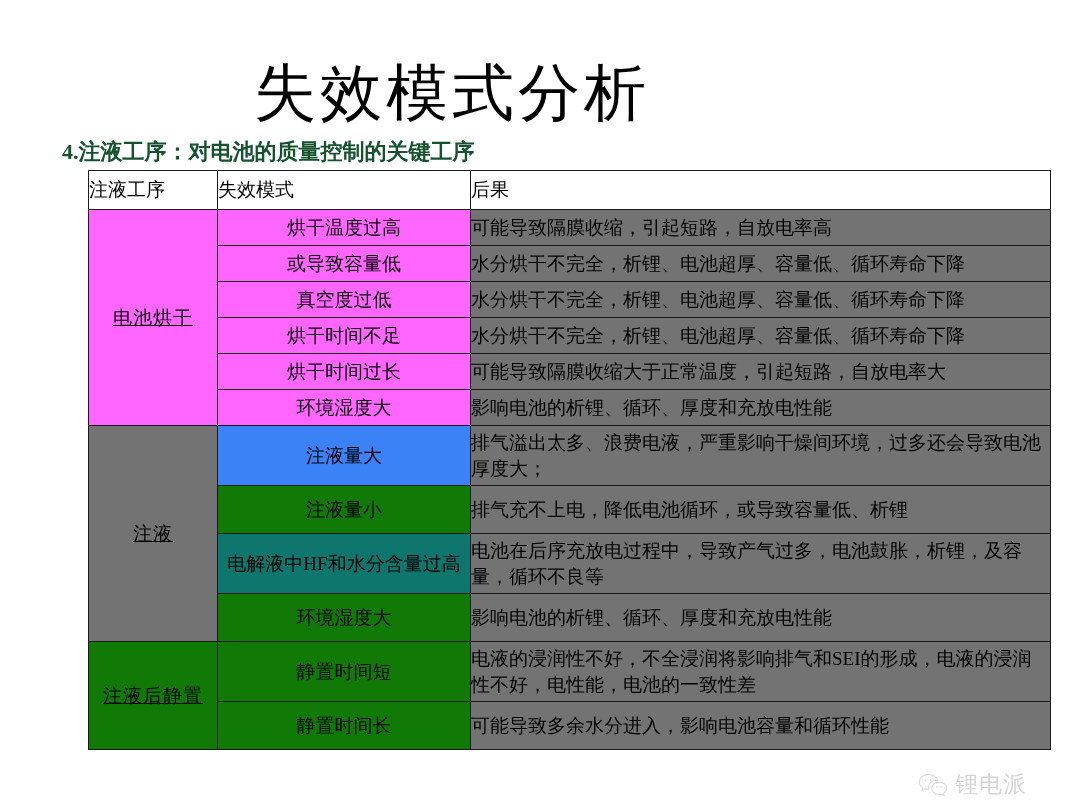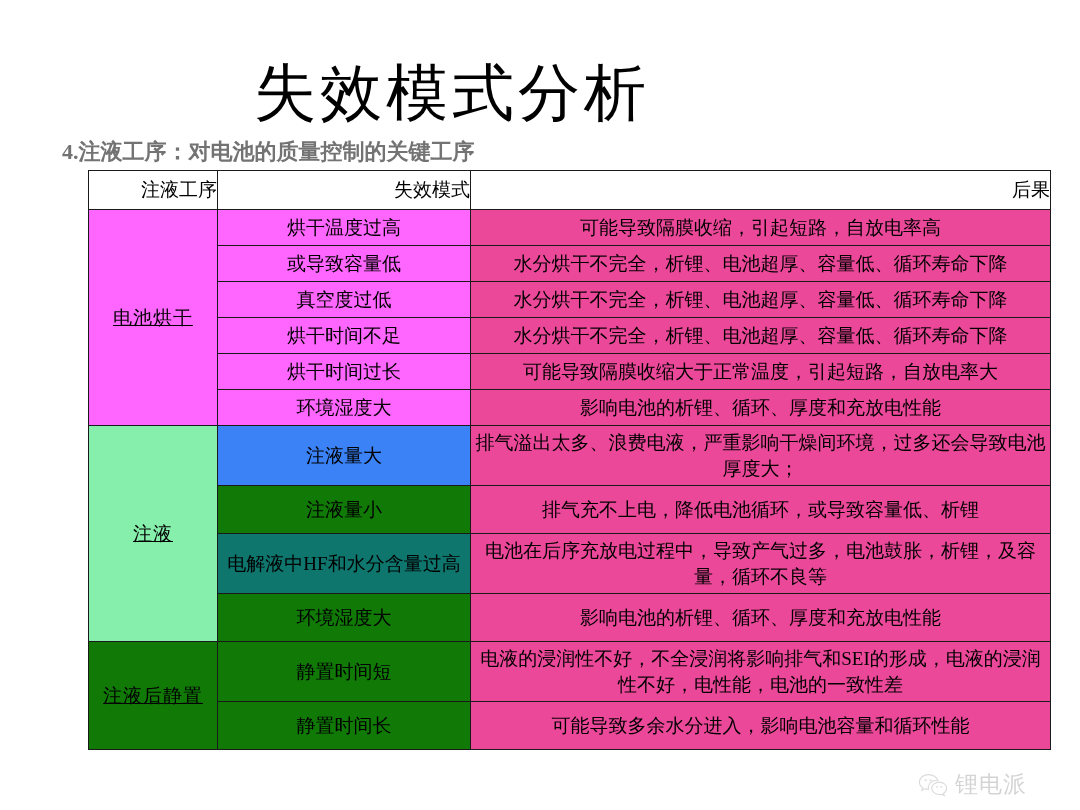--- a/index.html
+++ b/index.html
@@ -32,21 +32,21 @@
 
   
   #slide-subtitle {
     position: absolute;
     left: 62px;
     top: 138px;
     font-family: "Liberation Serif", "DejaVu Serif", serif;
     font-size: 22px;
     line-height: 28px;
     font-weight: bold;
-    color: #737373;
+    color: #14532d;
     white-space: nowrap;
   }
 
   
   #fmea-table {
     position: absolute;
     left: 88px;
     top: 170px;
     width: 962px;
     border-collapse: collapse;
@@ -61,21 +61,21 @@
     border: 1px solid #1a1a1a;
     font-family: "Liberation Serif", "DejaVu Serif", serif;
     font-size: 19px;
     line-height: 26px;
     color: #000000;
     font-weight: normal;
     padding: 3px 0;
   }
 
   .hdr-cell {
-    text-align: right;
+    text-align: left;
     font-size: 21px;
     background: #ffffff;
     height: 32px;
     vertical-align: middle;
   }
 
   .proc-cell {
     text-align: center;
     vertical-align: middle;
     font-size: 19px;
@@ -83,25 +83,25 @@
     text-decoration: underline;
   }
   .mode-cell {
     text-align: center;
     vertical-align: middle;
     font-size: 19px;
     padding-left: 4px;
     padding-right: 4px;
   }
   .effect-cell {
-    text-align: center;
+    text-align: left;
     vertical-align: middle;
     padding-left: 10px;
     padding-right: 6px;
-    background: #ec4899;
+    background: #737373;
     font-size: 19px;
   }
 
   .fill-magenta { background: #ff66ff; }
   .fill-green   { background: #117a07; }
 
   .r-h36 { height: 36px; }
   .r-h48 { height: 48px; }
   .r-h60 { height: 60px; }
 
@@ -165,21 +165,21 @@
     <tr class="r-h36">
       <td class="mode-cell fill-magenta" style="background-color: rgb(255, 102, 255);">烘干时间过长</td>
       <td class="effect-cell">可能导致隔膜收缩大于正常温度，引起短路，自放电率大</td>
     </tr>
     <tr class="r-h36">
       <td class="mode-cell fill-magenta" style="background-color: rgb(255, 102, 255);">环境湿度大</td>
       <td class="effect-cell">影响电池的析锂、循环、厚度和充放电性能</td>
     </tr>
 
     <tr class="r-h60">
-      <td class="proc-cell fill-green" rowspan="4" style="background-color: #86efac;">注液</td>
+      <td class="proc-cell fill-green" rowspan="4" style="background-color: #737373;">注液</td>
       <td class="mode-cell fill-green txt-dark" style="background-color: #3b82f6;">注液量大</td>
       <td class="effect-cell">排气溢出太多、浪费电液，严重影响干燥间环境，过多还会导致电池厚度大；</td>
     </tr>
     <tr class="r-h48">
       <td class="mode-cell fill-green txt-dark" style="background-color: rgb(17, 122, 7);">注液量小</td>
       <td class="effect-cell">排气充不上电，降低电池循环，或导致容量低、析锂</td>
     </tr>
     <tr class="r-h60">
       <td class="mode-cell fill-green txt-dark" style="background-color: #0f766e;">电解液中HF和水分含量过高</td>
       <td class="effect-cell">电池在后序充放电过程中，导致产气过多，电池鼓胀，析锂，及容量，循环不良等</td>

